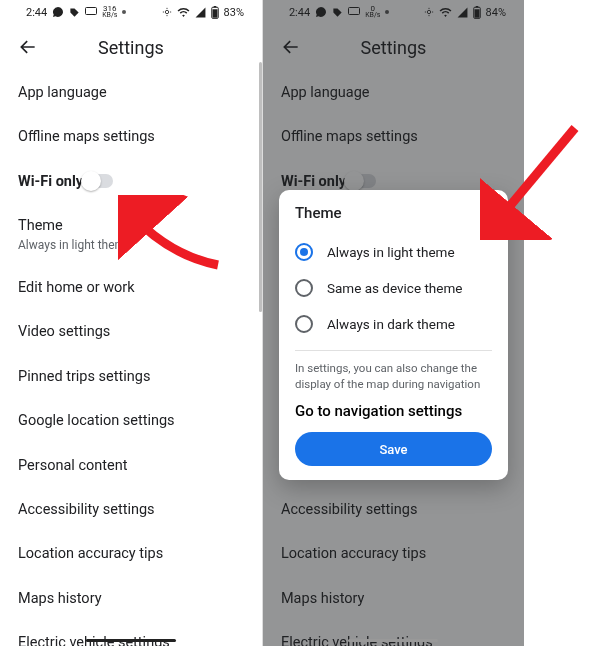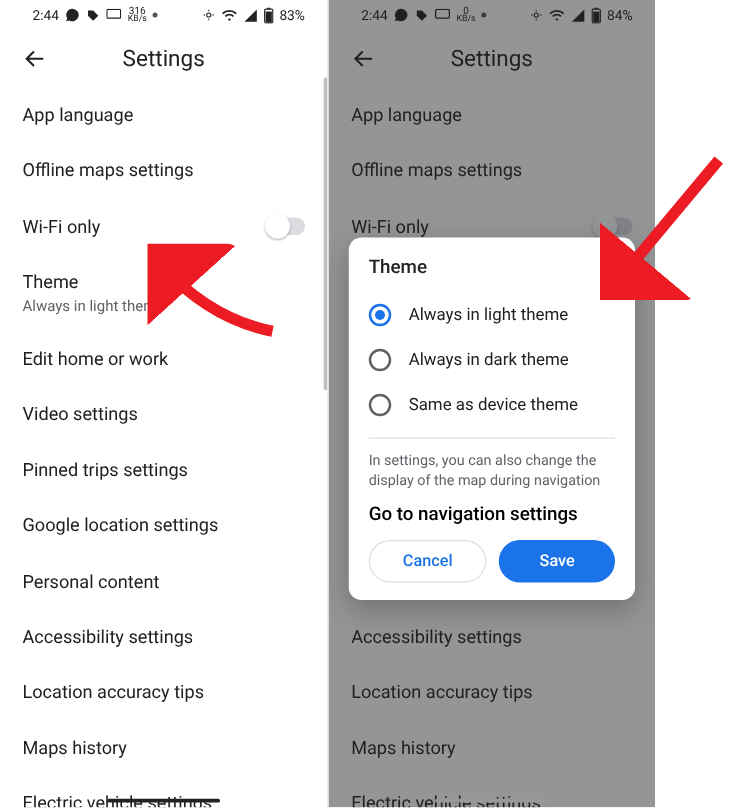--- a/index.html
+++ b/index.html
@@ -19,21 +19,21 @@
   
   .header { position: relative; display: flex; align-items: center; justify-content: center; height: 46px; }
   .back { position: absolute; left: 14px; top: 50%; transform: translateY(-50%); width: 28px; height: 28px; display:flex; align-items:center; justify-content:center; }
   .title { font-size: 18px; font-weight: 400; }
 
   
   .list { padding: 0 18px; }
   .item { padding: 14px 0 13px; font-size: 14.5px; color: #202124; line-height: 1.2; }
   .item .sub { display:block; font-size: 12px; color: #5f6368; margin-top: 3px; }
 
-  .toggle-row { display:flex; align-items:center; justify-content:space-between; }
+  .toggle-row { display:flex; align-items:center; justify-content:flex-start;font-weight:bold; }
   .toggle { width:30px; height:14px; border-radius:10px; background:#dadce0; position:relative; }
   .toggle::after { content:''; position:absolute; left:-2px; top:-3px; width:20px; height:20px; border-radius:50%; background:#fff; box-shadow:0 1px 2px rgba(0,0,0,0.3); }
 
   
   .gbar { position:absolute; bottom:4px; left:50%; transform:translateX(-50%); width:90px; height:3px; border-radius:2px; background:#222; }
   .gbar.light { background:#999; }
 
   
   .scroll { position:absolute; right:0; top:62px; width:3px; height:250px; background:#bfbfbf; border-radius:2px; }
 
@@ -232,32 +232,31 @@
 
     <div class="dialog">
       <div class="dlg-title">Theme</div>
       <div id="opts">
           <div class="opt">
             <div class="radio sel"></div>
             <span>Always in light theme</span>
           </div>
           <div class="opt">
             <div class="radio"></div>
-            <span>Always in dark theme</span>
+            <span>Same as device theme</span>
           </div>
           <div class="opt">
             <div class="radio"></div>
-            <span>Same as device theme</span>
+            <span>Always in dark theme</span>
           </div>
         </div>
       <div class="hr"></div>
       <div class="dlg-note">In settings, you can also change the display of the map during navigation</div>
       <a class="dlg-link">Go to navigation settings</a>
       <div class="btnrow">
-        <div class="btn cancel">Cancel</div>
         <div class="btn save">Save</div>
       </div>
     </div>
 
     <div class="gbar light"></div>
   </div>
 
   <svg class="arrow" style="left:118px; top:195px;" width="110" height="80" viewBox="0 0 110 80">
     <defs>
         <marker id="ah1" markerWidth="14" markerHeight="14" refX="3" refY="6" orient="auto">

